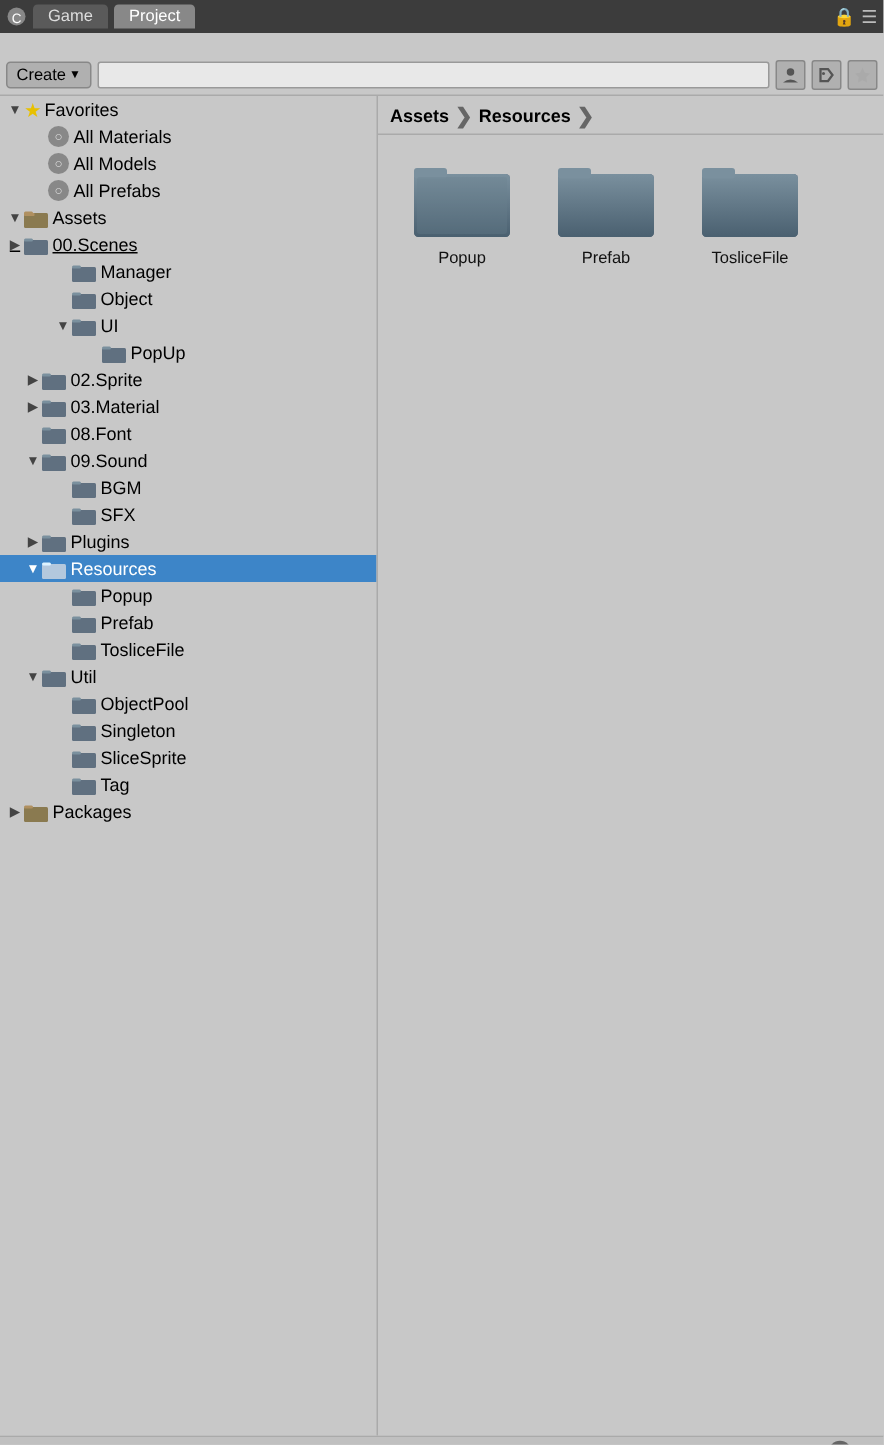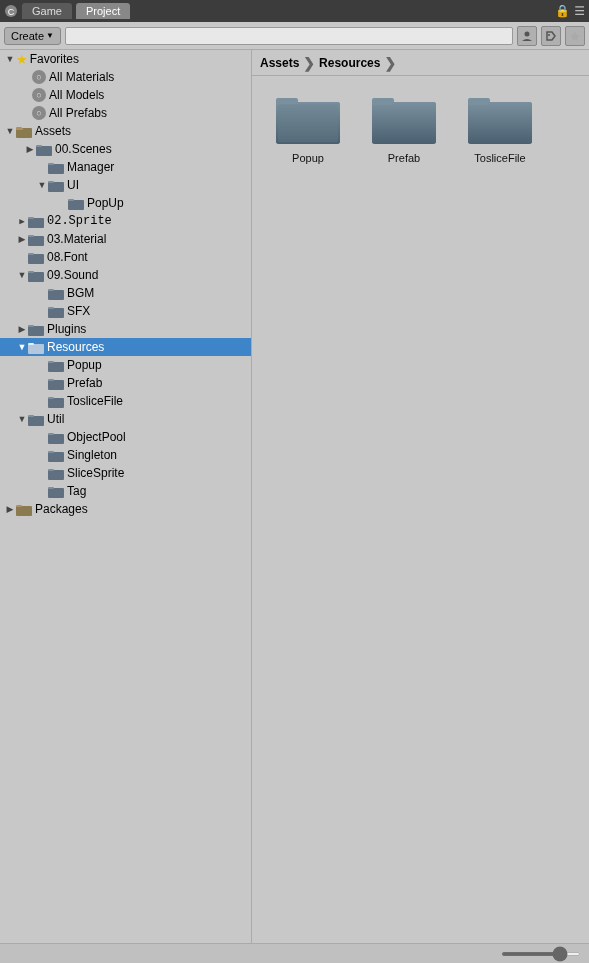--- a/index.html
+++ b/index.html
@@ -42,20 +42,21 @@
 
     
     .toolbar {
       display: flex;
       align-items: center;
       background: #c8c8c8;
       height: 28px;
       padding: 2px 4px;
       border-bottom: 1px solid #aaa;
       gap: 4px;
+      margin-top: 14px;
     }
     .create-btn {
       background: #b0b0b0;
       border: 1px solid #888;
       border-radius: 3px;
       padding: 2px 6px;
       font-size: 11px;
       cursor: pointer;
       display: flex; align-items: center; gap: 2px;
     }
@@ -294,21 +295,21 @@
       <span class="folder-icon">
         <svg viewBox="0 0 16 13">
             <rect x="0" y="3" width="16" height="10" rx="1" fill="#8a7a50"></rect>
             <rect x="0" y="3" width="7" height="2" rx="0.5" fill="#b09060"></rect>
             <rect x="0" y="2" width="6" height="2" rx="1" fill="#b09060"></rect>
           </svg>
       </span>
       <span class="item-label">Assets</span>
     </div>
 
-    <div class="tree-item" style="padding-left:24px;">
+    <div class="tree-item" style="padding-left:4px;text-decoration:underline;">
       <span class="arrow collapsed"></span>
       <span class="folder-icon">
         <svg viewBox="0 0 16 13">
             <rect x="0" y="3" width="16" height="10" rx="1" fill="#607080"></rect>
             <rect x="0" y="2" width="6" height="2" rx="1" fill="#7a909e"></rect>
           </svg>
       </span>
       <span class="item-label">00.Scenes</span>
     </div>
 
@@ -318,20 +319,30 @@
       <span class="arrow empty"></span>
       <span class="folder-icon">
         <svg viewBox="0 0 16 13">
             <rect x="0" y="3" width="16" height="10" rx="1" fill="#607080"></rect>
             <rect x="0" y="2" width="6" height="2" rx="1" fill="#7a909e"></rect>
           </svg>
       </span>
       <span class="item-label">Manager</span>
     </div>
 
+    <div class="tree-item" style="padding-left:36px;">
+      <span class="arrow empty"></span>
+      <span class="folder-icon">
+        <svg viewBox="0 0 16 13">
+            <rect x="0" y="3" width="16" height="10" rx="1" fill="#607080"></rect>
+            <rect x="0" y="2" width="6" height="2" rx="1" fill="#7a909e"></rect>
+          </svg>
+      </span>
+      <span class="item-label">Object</span>
+    </div>
 
 
     <div class="tree-item" style="padding-left:36px;">
       <span class="arrow expanded"></span>
       <span class="folder-icon">
         <svg viewBox="0 0 16 13">
             <rect x="0" y="3" width="16" height="10" rx="1" fill="#607080"></rect>
             <rect x="0" y="2" width="6" height="2" rx="1" fill="#7a909e"></rect>
           </svg>
       </span>
@@ -342,21 +353,21 @@
       <span class="arrow empty"></span>
       <span class="folder-icon">
         <svg viewBox="0 0 16 13">
             <rect x="0" y="3" width="16" height="10" rx="1" fill="#607080"></rect>
             <rect x="0" y="2" width="6" height="2" rx="1" fill="#7a909e"></rect>
           </svg>
       </span>
       <span class="item-label">PopUp</span>
     </div>
 
-    <div class="tree-item" style="padding-left:16px;font-family:Liberation Mono, monospace;">
+    <div class="tree-item" style="padding-left:16px;">
       <span class="arrow collapsed"></span>
       <span class="folder-icon">
         <svg viewBox="0 0 16 13">
             <rect x="0" y="3" width="16" height="10" rx="1" fill="#607080"></rect>
             <rect x="0" y="2" width="6" height="2" rx="1" fill="#7a909e"></rect>
           </svg>
       </span>
       <span class="item-label">02.Sprite</span>
     </div>
 

